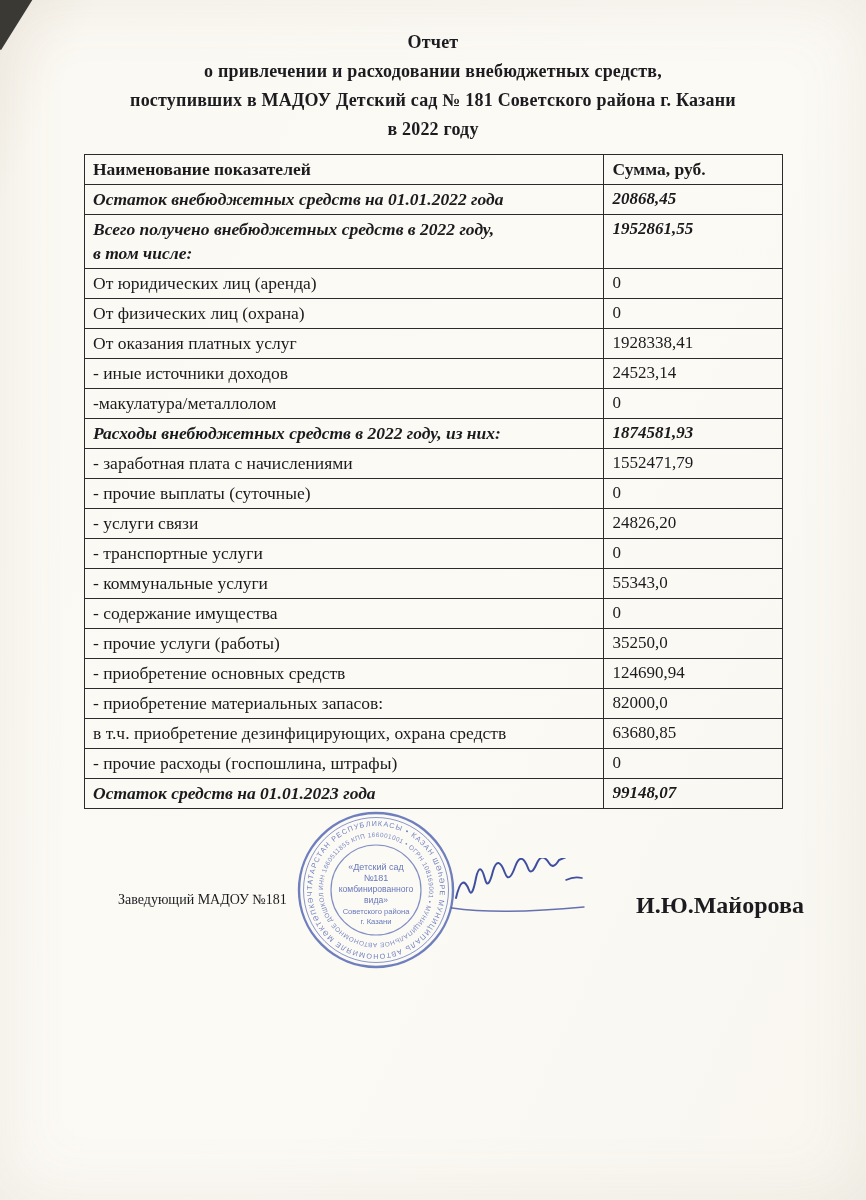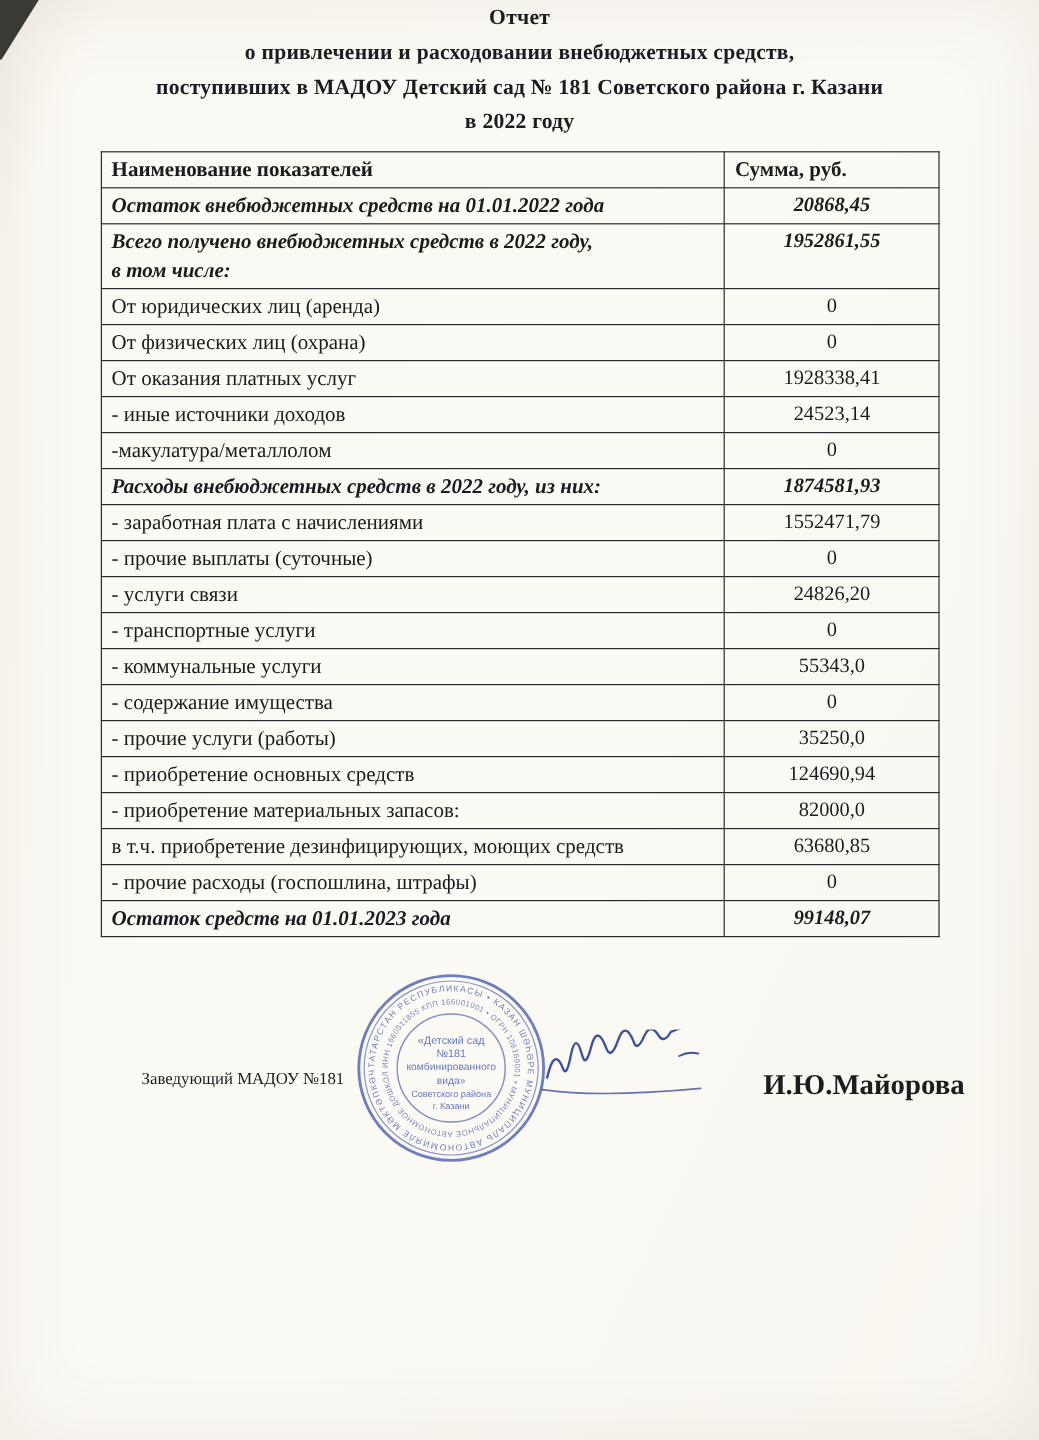--- a/index.html
+++ b/index.html
@@ -16,20 +16,21 @@
     overflow: hidden;
     box-shadow: inset 0 0 70px rgba(125, 112, 88, 0.10);
   }
   .scan-corner {
     position: absolute; top: -30px; left: -34px;
     width: 58px; height: 70px;
     background: #3b3934;
     transform: rotate(32deg);
   }
   .title-block {
+    padding-top: 28px;
     text-align: center;
     font-weight: bold;
     font-size: 18px;
     line-height: 29px;
     color: #1c1c20;
     letter-spacing: 0.2px;
   }
   table.report {
     border-collapse: collapse;
     margin: 10px 0 0 84px;
@@ -38,21 +39,21 @@
     color: #1b1b1e;
   }
   table.report th, table.report td {
     border: 1.6px solid #2b2b2e;
     padding: 2px 8px 3px 8px;
     vertical-align: top;
     line-height: 24px;
   }
   table.report th { text-align: left; font-size: 17.5px; }
   td.label-cell { text-align: left; width: 531px; }
-  td.value-cell { text-align: center; width: 168px; font-size: 17px; }
+  td.value-cell { width: 168px; font-size: 17px; }
   tr.bold td { font-weight: bold; font-style: italic; }
   .footer {
     position: absolute; left: 0; top: 780px; width: 866px; height: 260px;
   }
   .position-label {
     position: absolute; left: 118px; top: 112px;
     font-weight: normal; font-size: 14px; color: #1c1c20;
   }
   .signer-name {
     position: absolute; left: 636px; top: 112px;
@@ -154,21 +155,21 @@
     </tr>
         <tr>
       <td class="label-cell">- приобретение основных средств</td>
       <td class="value-cell">124690,94</td>
     </tr>
         <tr>
       <td class="label-cell">- приобретение материальных запасов:</td>
       <td class="value-cell">82000,0</td>
     </tr>
         <tr>
-      <td class="label-cell">в т.ч. приобретение дезинфицирующих, моющих средств</td>
+      <td class="label-cell">в т.ч. приобретение дезинфицирующих, охрана средств</td>
       <td class="value-cell">63680,85</td>
     </tr>
         <tr>
       <td class="label-cell">- прочие расходы (госпошлина, штрафы)</td>
       <td class="value-cell">0</td>
     </tr>
         <tr class="bold">
       <td class="label-cell">Остаток средств на 01.01.2023 года</td>
       <td class="value-cell">99148,07</td>
     </tr>

